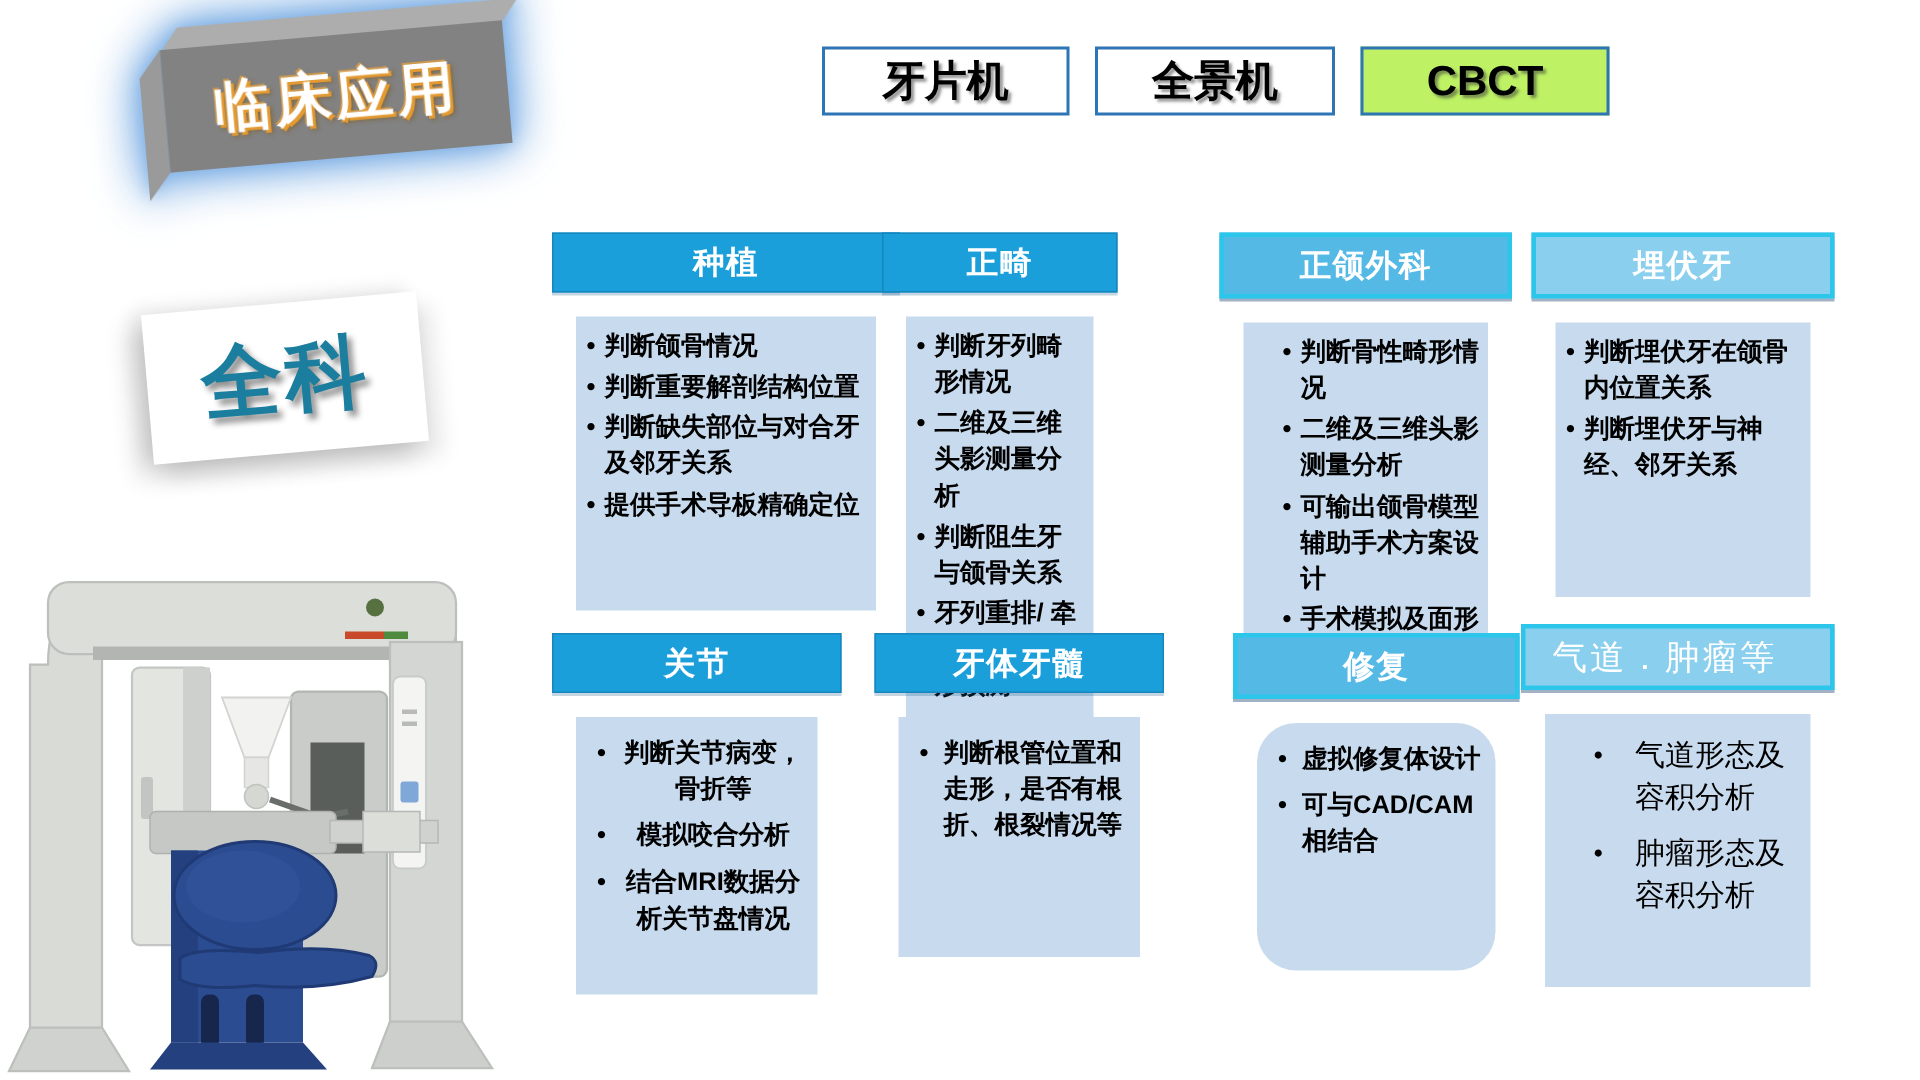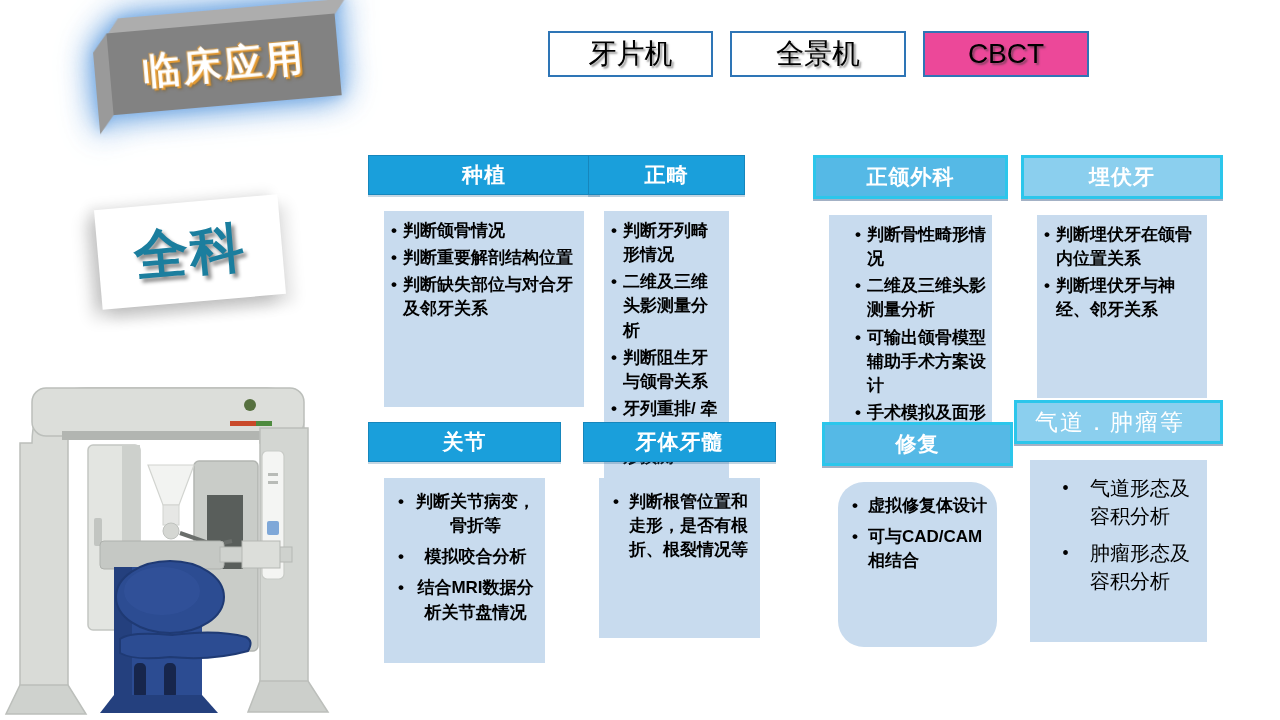--- a/index.html
+++ b/index.html
@@ -14,26 +14,26 @@
   .title-side{position:absolute;left:0;top:14px;width:15px;height:82px;background:#9A9A9A;
               transform:skewY(-50deg);transform-origin:top right;}
   .title-front{position:absolute;left:15px;top:14px;width:229px;height:82px;background:#828282;
                display:flex;align-items:center;justify-content:center;}
   .title-text{font-size:38px;font-weight:bold;color:#ffffff;letter-spacing:3px;
               text-shadow:2px 2px 0 #E39A33,-1px -1px 0 rgba(230,160,60,0.75),3px 3px 3px rgba(120,80,10,0.55);}
 
   
   .tabs{position:absolute;left:548px;top:31px;display:flex;gap:17px;}
   .tab{height:46px;box-sizing:border-box;display:flex;align-items:center;justify-content:center;
-       background:#ffffff;border:2px solid #2E75B6;font-size:28px;font-weight:normal;color:#000;
+       background:#ffffff;border:2px solid #2E75B6;font-size:28px;font-weight:bold;color:#000;
        text-shadow:2px 2px 2px rgba(60,60,60,0.55);cursor:pointer;}
   .tab:nth-child(1){width:165px;}
-  .tab:nth-child(2){width:176px;}
+  .tab:nth-child(2){width:160px;}
   .tab:nth-child(3){width:166px;}
-  .tab.active{background:#ec4899;}
+  .tab.active{background:#bef264;}
 
   
   .quanke-wrap{position:absolute;left:98px;top:202px;width:184px;height:100px;background:#ffffff;
                transform:rotate(-5deg);display:flex;align-items:center;justify-content:center;
                box-shadow:-10px 8px 16px rgba(0,0,0,0.16),-6px -4px 12px rgba(0,0,0,0.08),8px 10px 14px rgba(0,0,0,0.10);}
   .quanke{font-size:54px;font-weight:bold;color:#1B7E9E;letter-spacing:2px;
           text-shadow:3px 4px 4px rgba(0,0,0,0.45);}
   .machine{position:absolute;left:2px;top:333px;width:336px;height:386px;}
 
   
@@ -62,21 +62,21 @@
   .serifcard li{padding-left:36px;margin-bottom:9px;}
   .serifcard li::before{content:"•";position:absolute;left:8px;top:0;}
 
   .c1{left:368px;top:155px;width:232px;} .c1 .card-body{min-height:196px;}
   .c2{left:588px;top:155px;width:157px;} .c2 .card-body{min-height:196px;}
   .c3{left:813px;top:155px;width:195px;} .c3 .card-body{min-height:193px;padding-left:25px;}
   .c4{left:1021px;top:155px;width:202px;} .c4 .card-body{min-height:183px;}
   .c5{left:368px;top:422px;width:193px;text-align:center;} .c5 .card-body{min-height:185px;}
   .c6{left:583px;top:422px;width:193px;} .c6 .card-body{min-height:160px;}
   .c7{left:799px;top:422px;width:191px;padding-left:23px;} .c7 .card-body{min-height:165px;border-radius:26px;}
-  .c8{left:1014px;top:400px;width:209px;} .c8 .card-body{min-height:182px;}
+  .c8{left:1014px;top:416px;width:209px;} .c8 .card-body{min-height:182px;}
 </style>
 </head>
 <body>
 
 <div class="slide">
 
   <div class="title3d">
     <div class="title-top"></div>
     <div class="title-side"></div>
     <div class="title-front">
@@ -145,20 +145,21 @@
   </svg>
 
   <section class="card c1">
     <header class="card-hdr hdr-dark">
       <span>种植</span>
     </header>
     <ul class="card-body tight">
         <li>判断颌骨情况</li>
         <li>判断重要解剖结构位置</li>
         <li>判断缺失部位与对合牙及邻牙关系</li>
+        <li>提供手术导板精确定位</li>
       </ul>
   </section>
 
   <section class="card c2">
     <header class="card-hdr hdr-dark">
       <span>正畸</span>
     </header>
     <ul class="card-body tight">
         <li>判断牙列畸形情况</li>
         <li>二维及三维头影测量分析</li>

